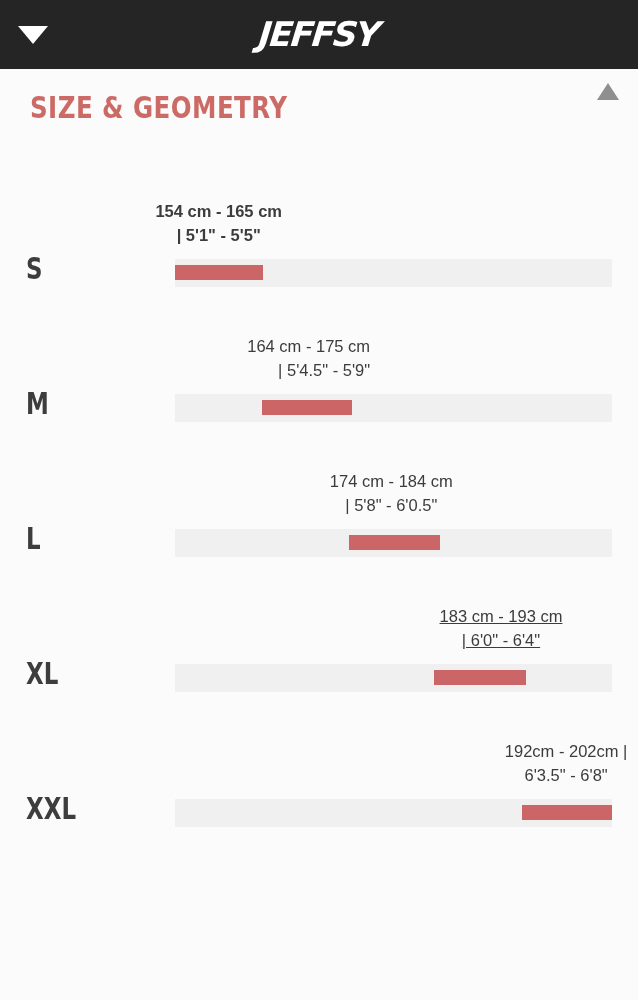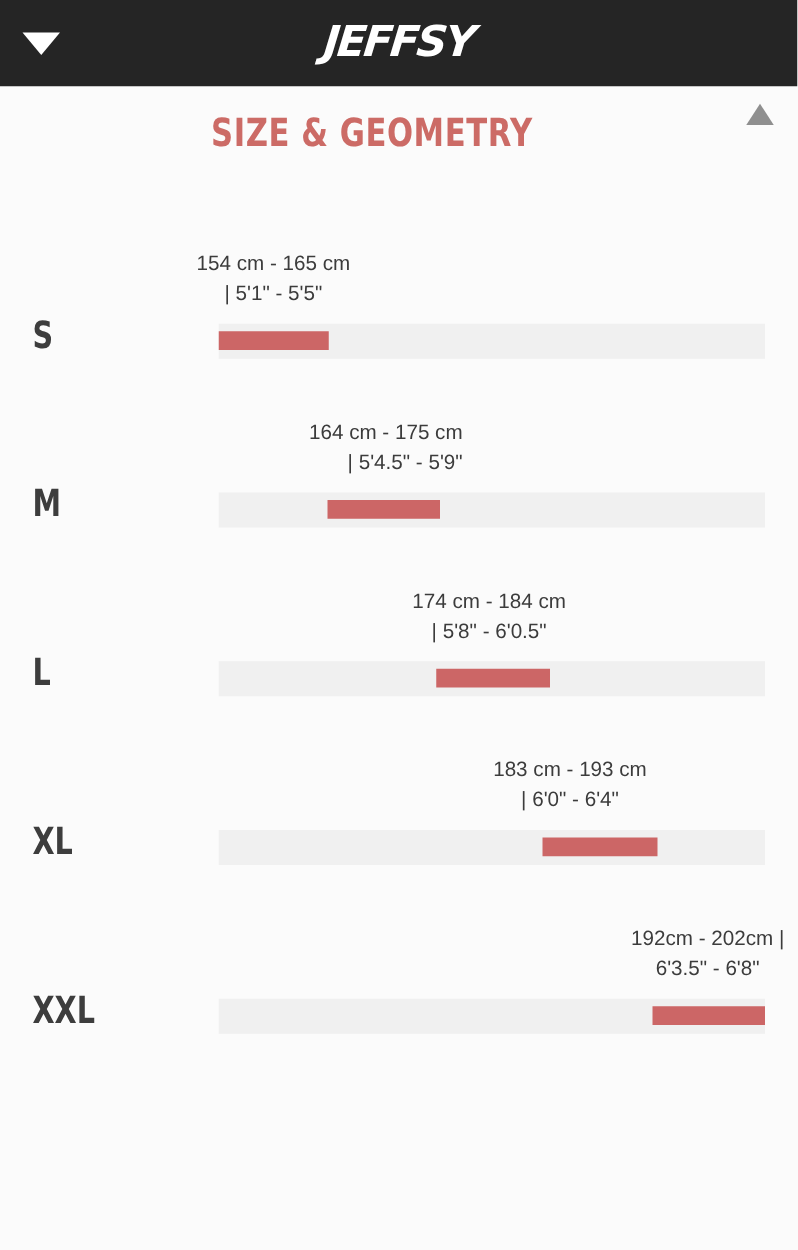--- a/index.html
+++ b/index.html
@@ -37,21 +37,20 @@
     transform:skewX(-6deg);
     line-height:44px;
     -webkit-font-smoothing:none;
   }
 
   
   .section-head{
     position:relative;
     height:62px;
     padding:20px 0 0 30px;
-    text-align:center;
   }
   .section-title{
     color:#cc6b66;
     font-family:"DejaVu Sans Condensed","Liberation Sans", sans-serif;
     font-size:31px;
     font-weight:bold;
     letter-spacing:0.5px;
     transform:scaleX(0.88);
     transform-origin:left center;
     white-space:nowrap;
@@ -123,42 +122,42 @@
 </div>
 
 <div class="section-head">
   <div class="section-title">SIZE &amp; GEOMETRY</div>
 </div>
 <div class="collapse-caret"></div>
 
 <div class="chart" id="chart">
     <div class="row">
       <div class="row-label">S</div>
-      <div class="range-label" style="left: 154.7px;">154 cm - 165 cm | 5'1" - 5'5"</div>
+      <div class="range-label" style="left: 154.7px; font-weight: bold;">154 cm - 165 cm | 5'1" - 5'5"</div>
       <div class="track" style="background: rgb(240, 240, 240);">
         <div class="bar" style="left: 0%; width: 20.2%; background: rgb(204, 102, 102);"></div>
       </div>
     </div>
     <div class="row">
       <div class="row-label">M</div>
       <div class="range-label" style="left: 242.1px; text-align: right;">164 cm - 175 cm | 5'4.5" - 5'9"</div>
       <div class="track" style="background: rgb(240, 240, 240);">
         <div class="bar" style="left: 19.9%; width: 20.6%; background: rgb(204, 102, 102);"></div>
       </div>
     </div>
     <div class="row">
       <div class="row-label">L</div>
       <div class="range-label" style="left: 327.315px;">174 cm - 184 cm | 5'8" - 6'0.5"</div>
       <div class="track" style="background: rgb(240, 240, 240);">
         <div class="bar" style="left: 39.8%; width: 20.8%; background: rgb(204, 102, 102);"></div>
       </div>
     </div>
     <div class="row">
       <div class="row-label">XL</div>
-      <div class="range-label" style="left: 392px;">183 cm - 193 cm | 6'0" - 6'4"</div>
+      <div class="range-label" style="left: 437px; text-decoration: underline;">183 cm - 193 cm | 6'0" - 6'4"</div>
       <div class="track" style="background: rgb(240, 240, 240);">
         <div class="bar" style="left: 59.3%; width: 21%; background: rgb(204, 102, 102);"></div>
       </div>
     </div>
     <div class="row">
       <div class="row-label">XXL</div>
       <div class="range-label" style="left: 502.115px;">192cm - 202cm | 6'3.5" - 6'8"</div>
       <div class="track" style="background: rgb(240, 240, 240);">
         <div class="bar" style="left: 79.5%; width: 20.5%; background: rgb(204, 102, 102);"></div>
       </div>

